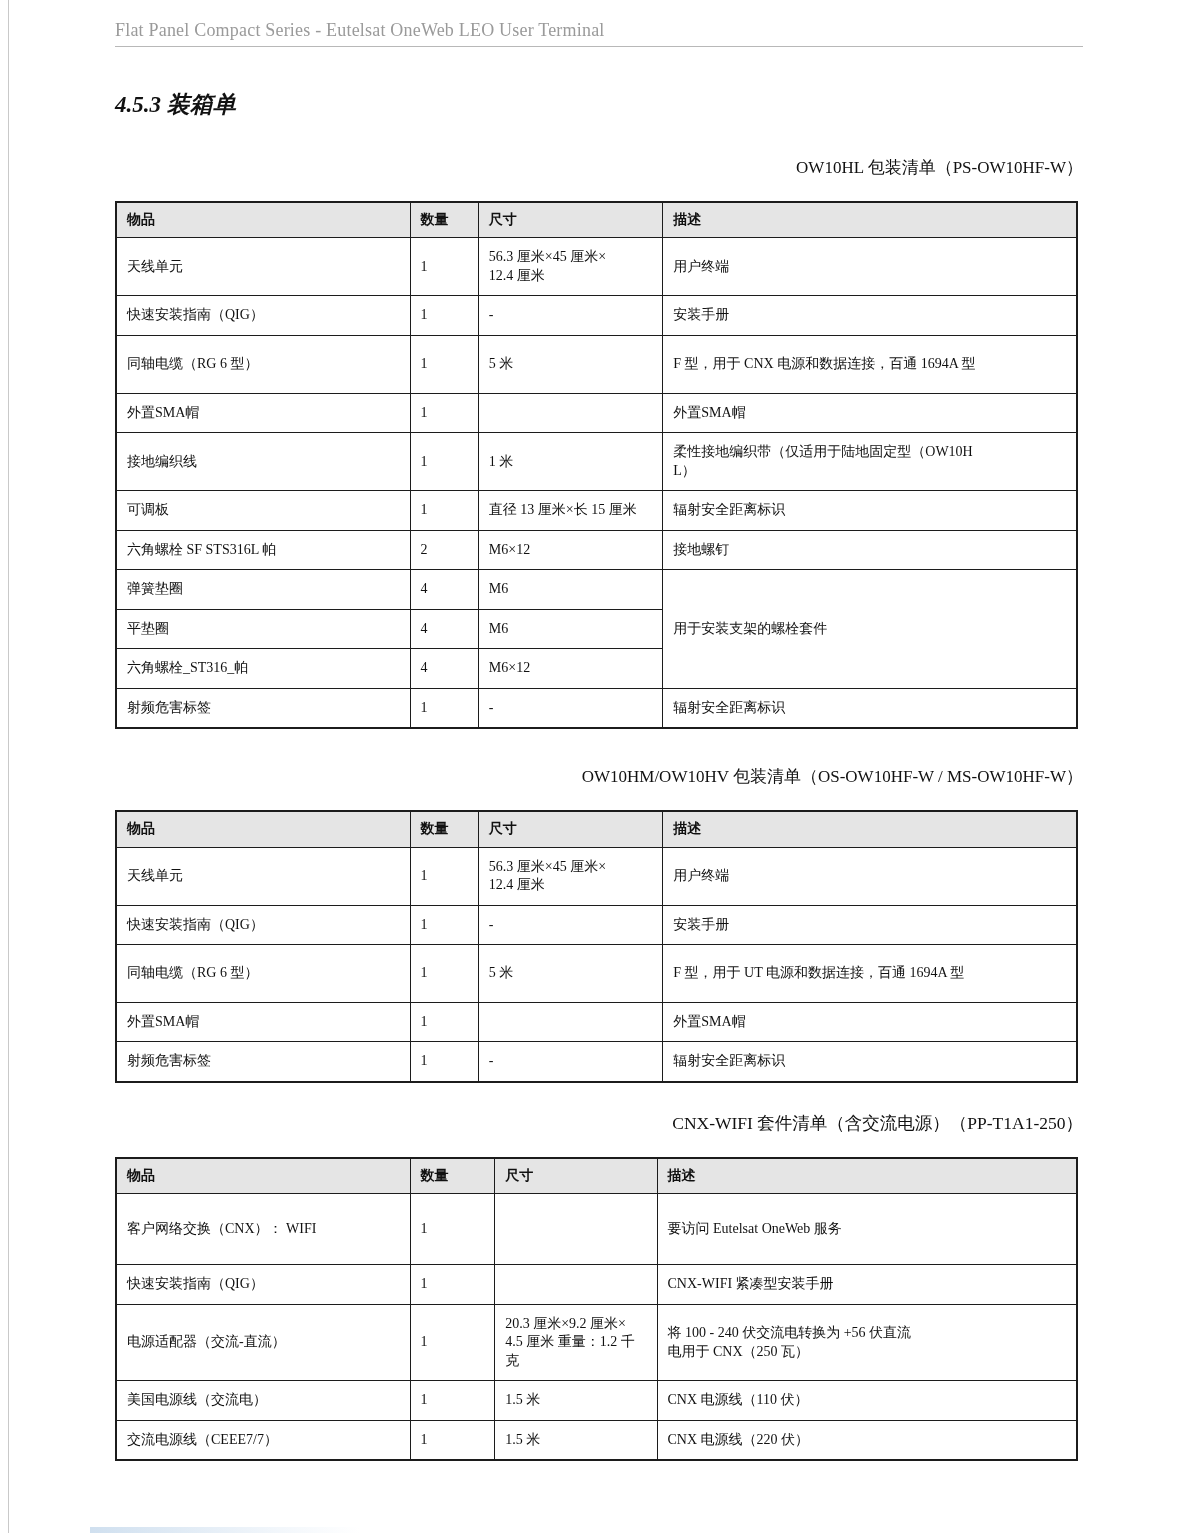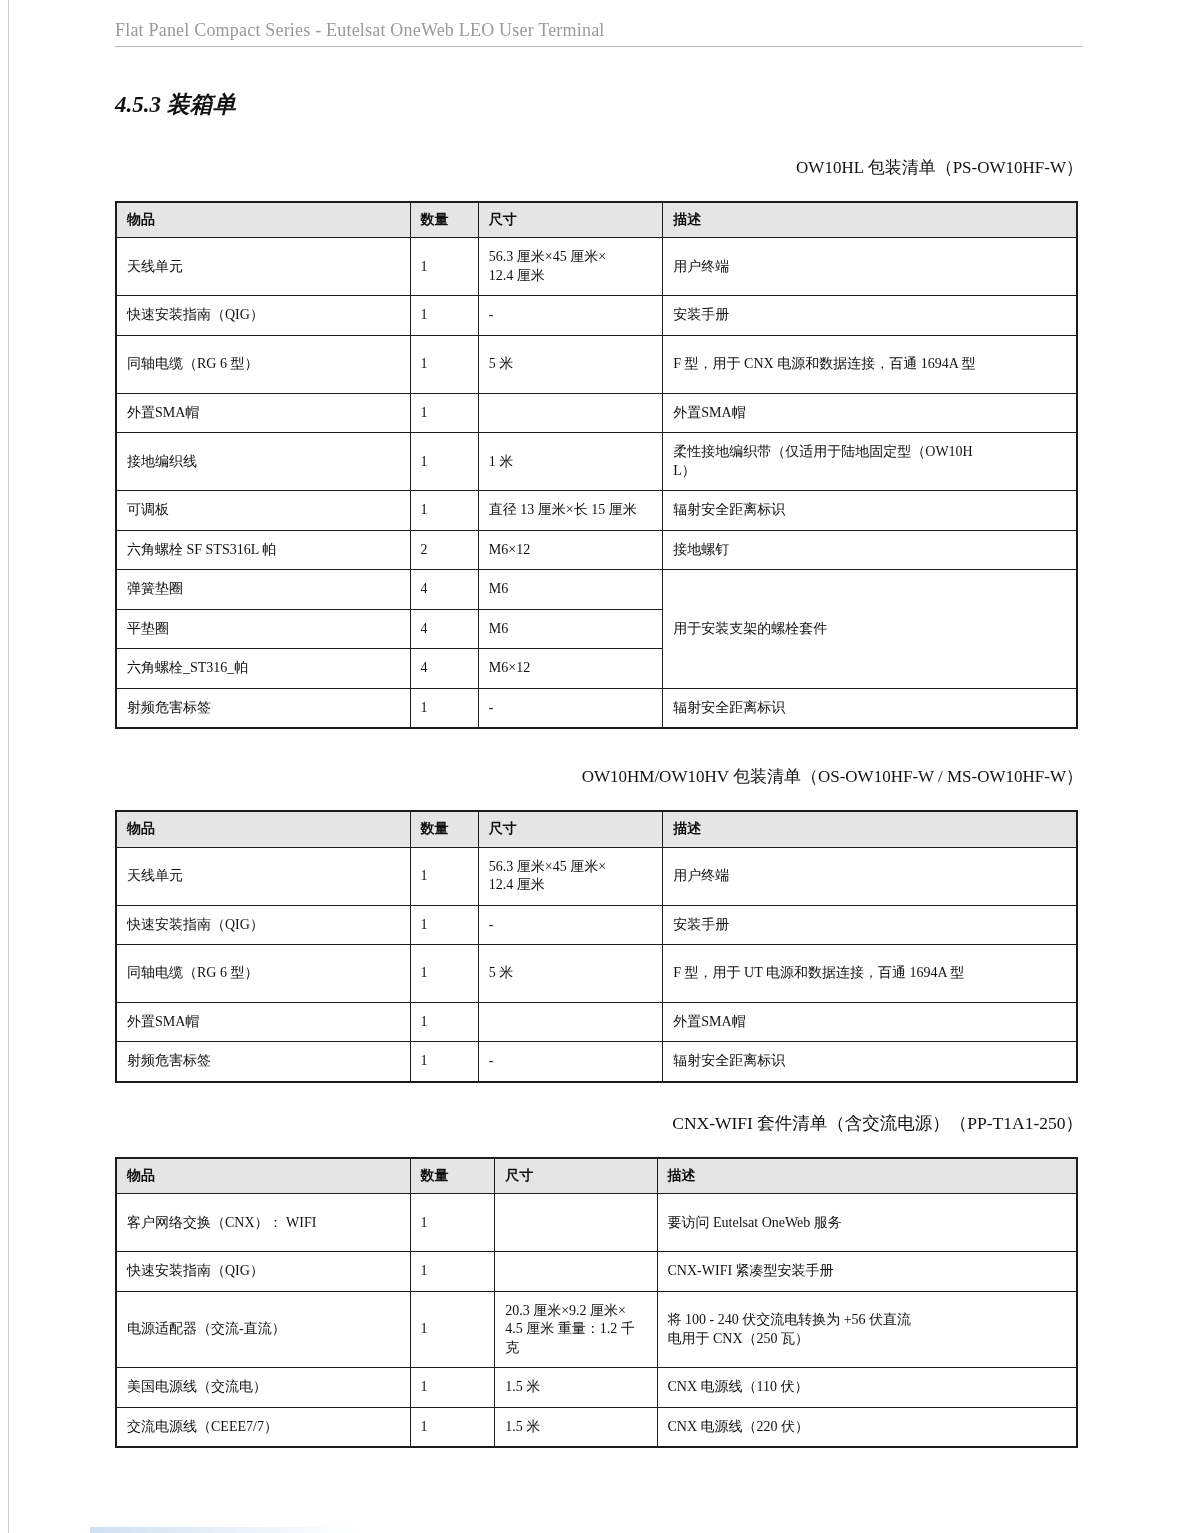--- a/index.html
+++ b/index.html
@@ -253,21 +253,21 @@
         </colgroup>
         <thead>
             <tr>
               <th>物品</th>
               <th>数量</th>
               <th>尺寸</th>
               <th>描述</th>
             </tr>
           </thead>
         <tbody>
-            <tr style="height: 58px;">
+            <tr style="height: 71px;">
               <td>客户网络交换（CNX）： WIFI</td>
               <td>1</td>
               <td></td>
               <td>要访问 Eutelsat OneWeb 服务</td>
             </tr>
             <tr>
               <td>快速安装指南（QIG）</td>
               <td>1</td>
               <td></td>
               <td>CNX-WIFI 紧凑型安装手册</td>

